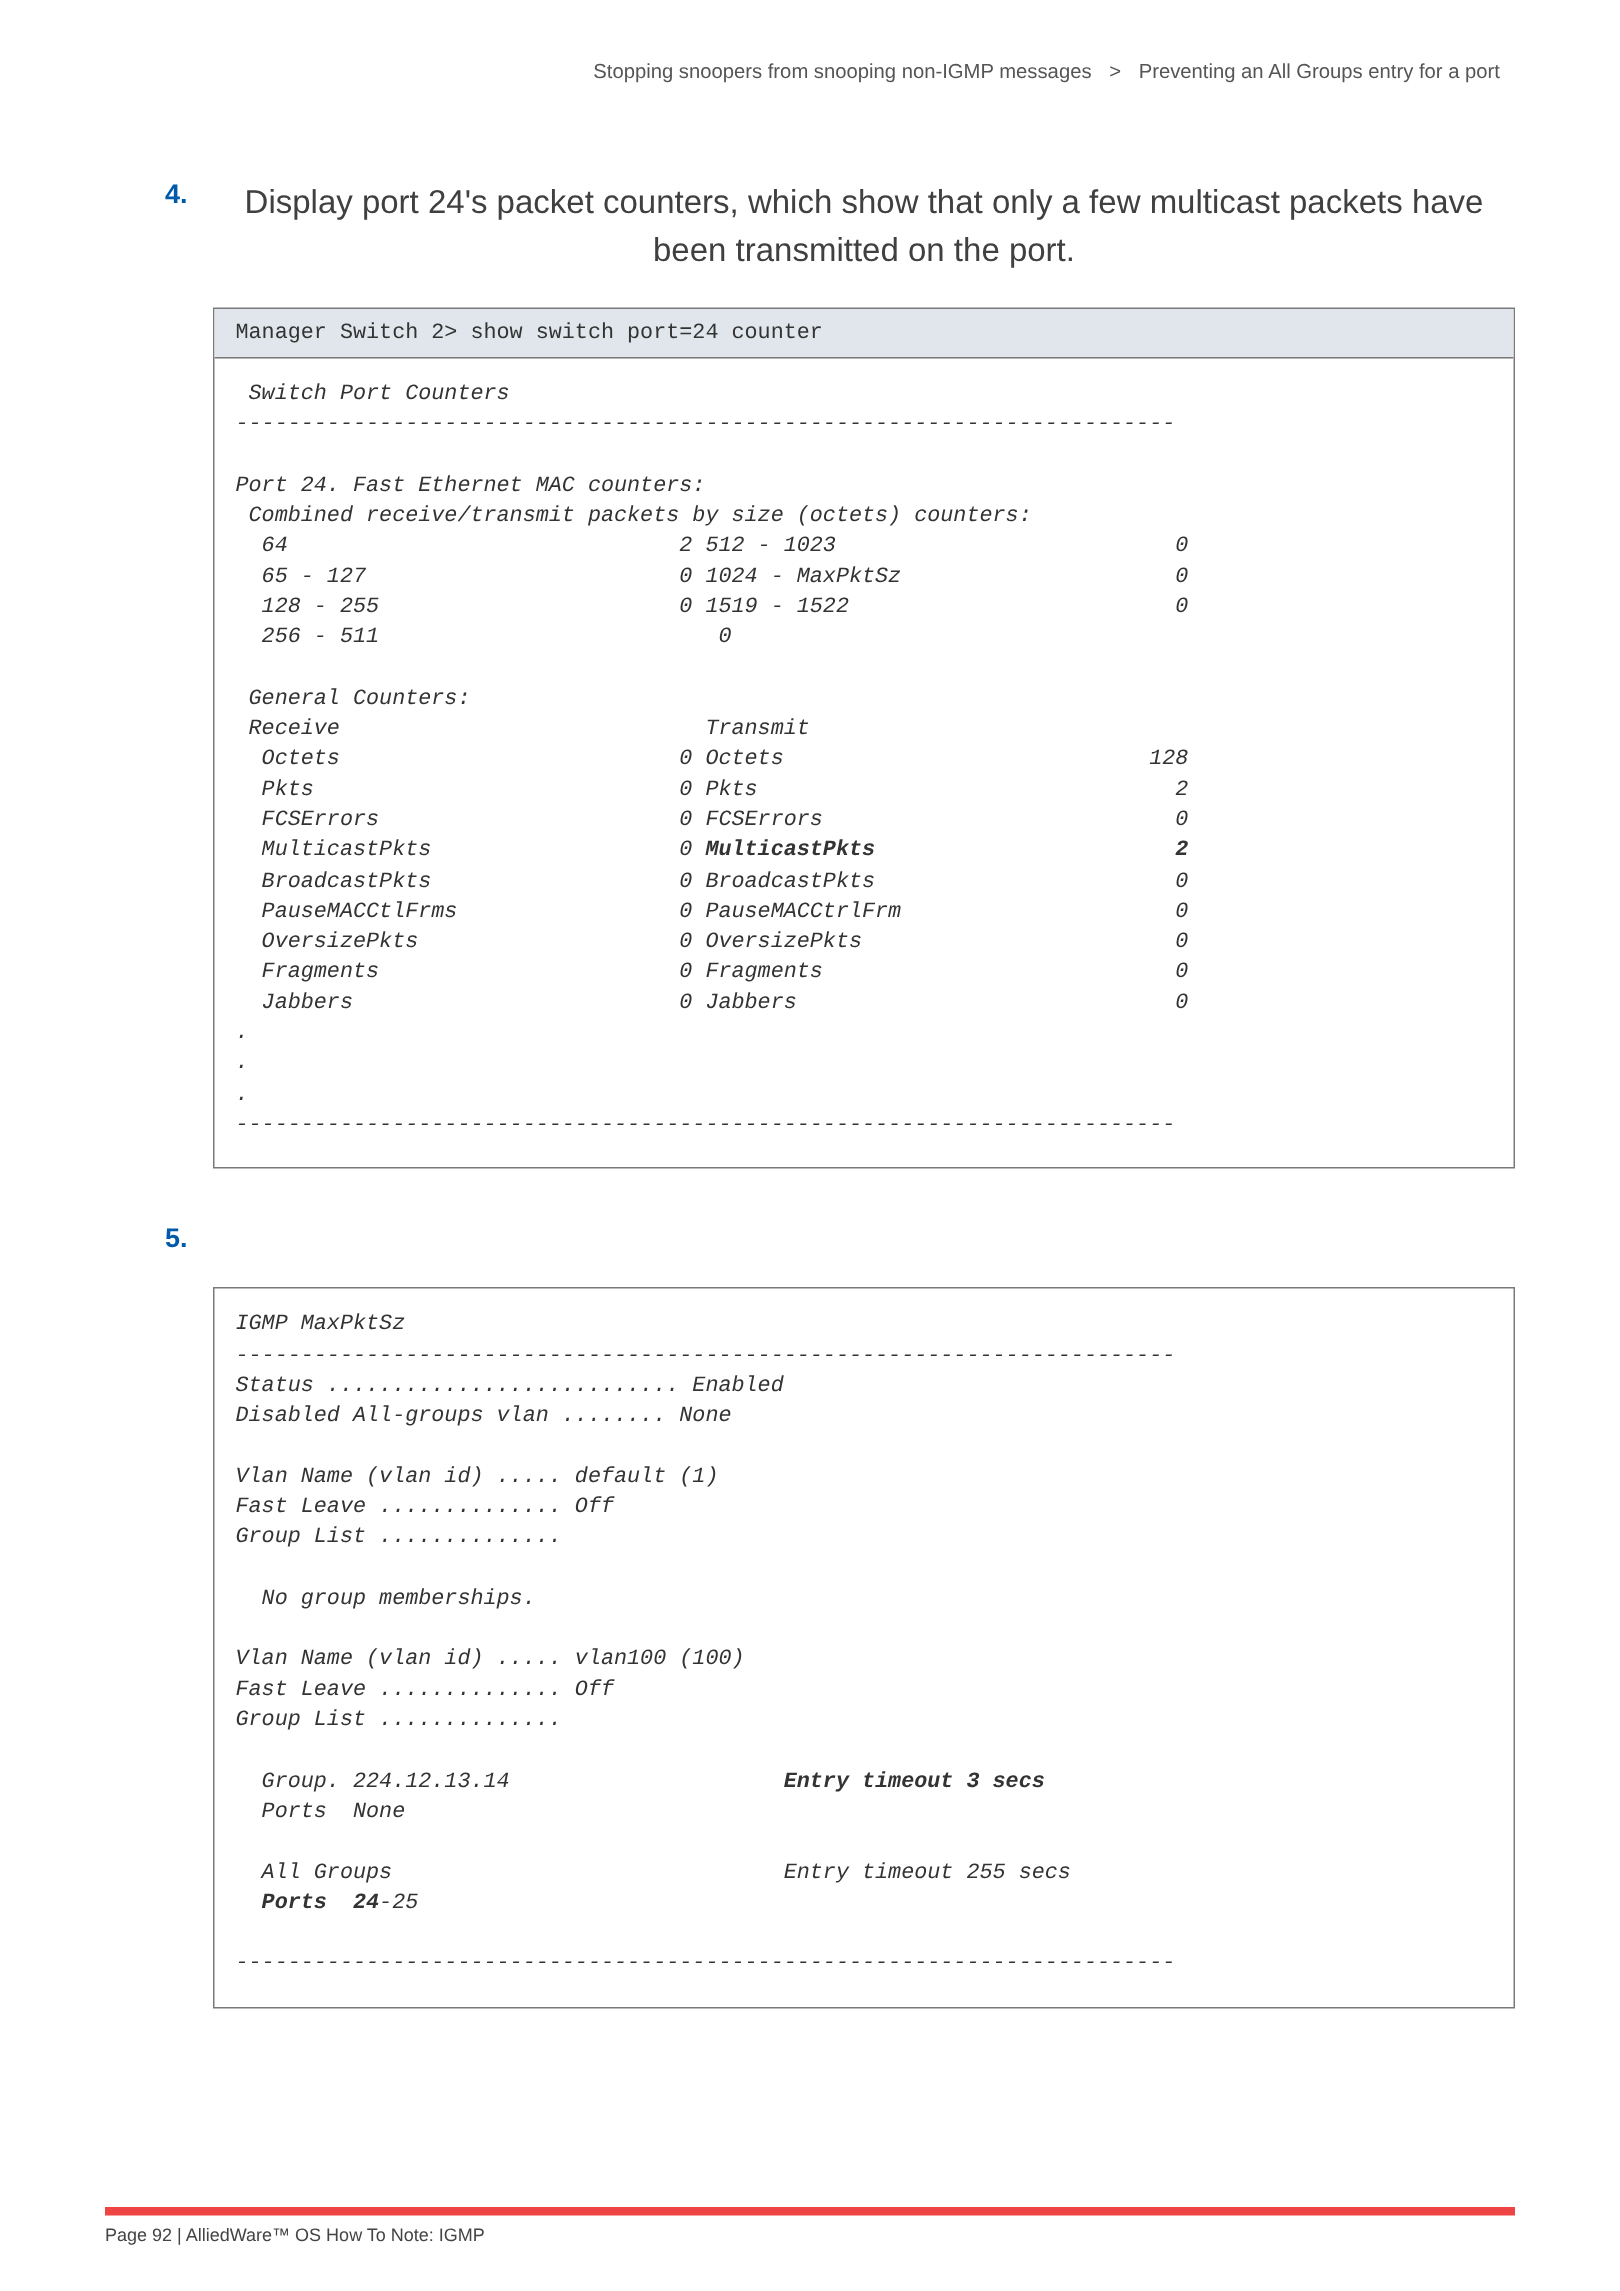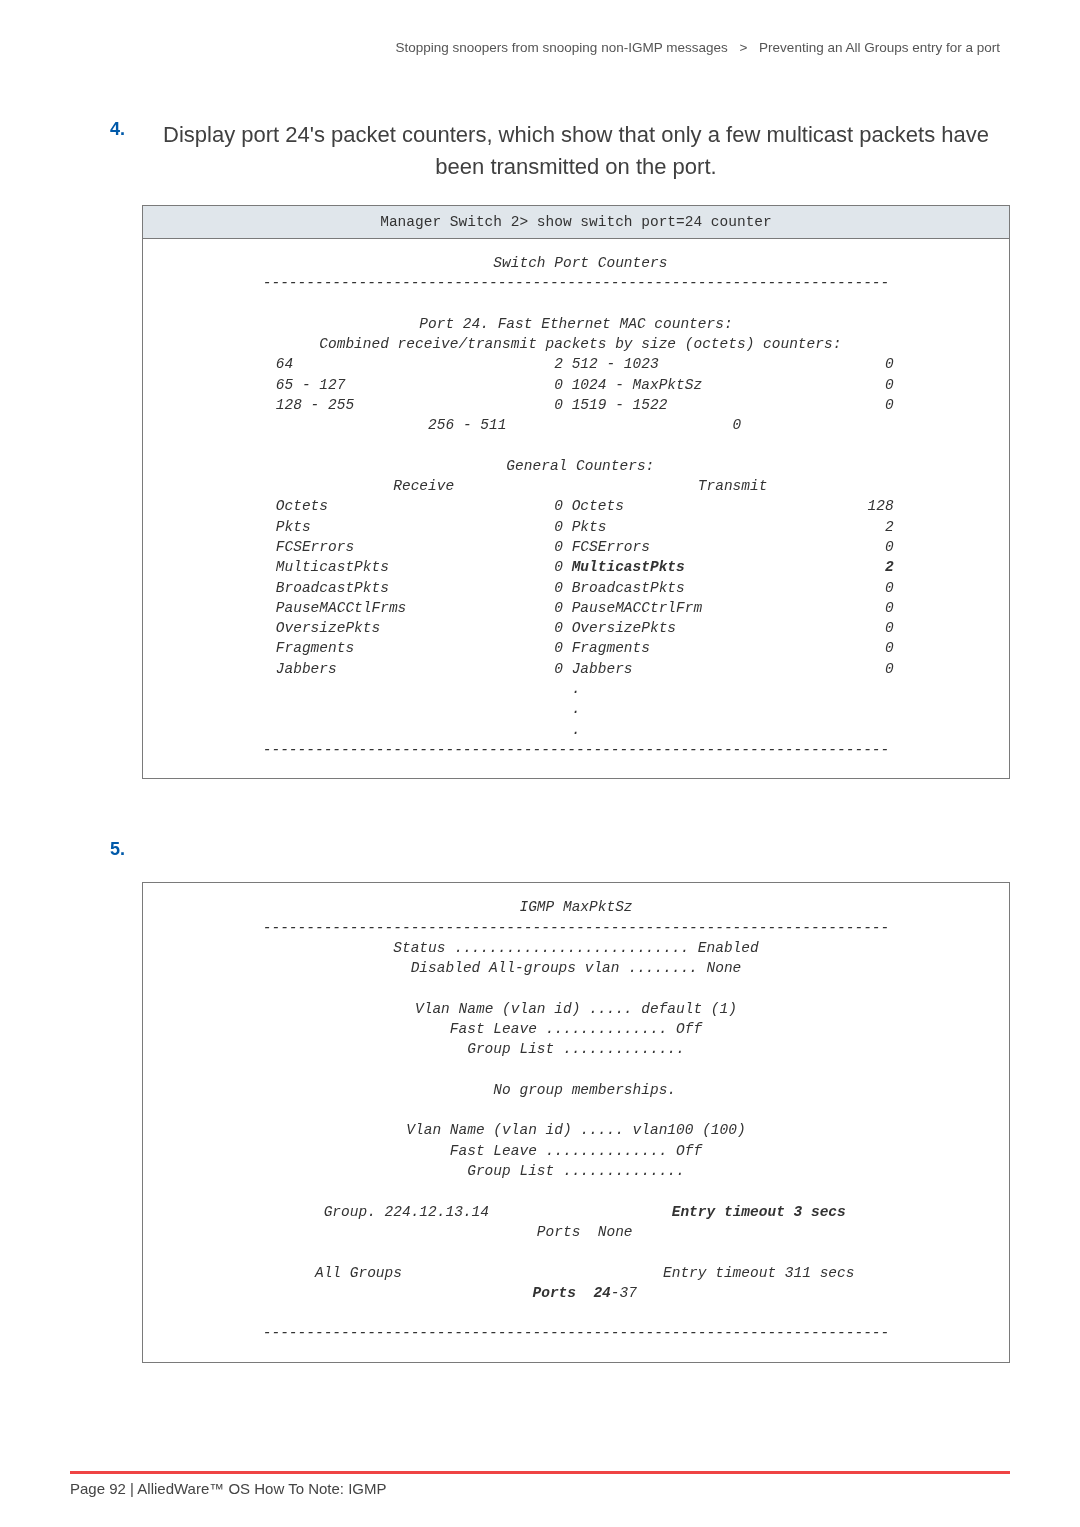--- a/index.html
+++ b/index.html
@@ -34,23 +34,22 @@
   }
   .step-text {
     color: #404040;
     font-size: 22px;
     line-height: 1.45;
     text-align: center;
   }
   .terminal-box {
     border: 1px solid #7a7a7a;
     margin-left: 32px;
-    margin-bottom: 60px;
+    margin-bottom: 36px;
     background: #ffffff;
-    text-align: center;
   }
   .term-header {
     background: #e0e6eb;
     padding: 8px 14px;
     font-family: "Courier New", monospace;
     font-size: 14.5px;
     color: #333333;
     border-bottom: 1px solid #7a7a7a;
   }
   .term-body {
@@ -60,23 +59,23 @@
     line-height: 1.4;
     color: #333333;
     white-space: pre;
     font-style: italic;
   }
   .term-body .bold { font-weight: bold; }
   .footer {
     position: fixed;
     bottom: 30px;
     left: 70px;
-    font-size: 15px;
+    font-size: 12px;
     color: #444444;
-    border-top: 3px solid #ef4444;
+    border-top: 6px solid #ef4444;
     padding-top: 6px;
     width: 940px;
   }
 </style>
 </head>
 <body>
 
 <div class="header-breadcrumb">
   <span>Stopping snoopers from snooping non-IGMP messages</span>
   <span class="gt">&gt;</span>
@@ -133,19 +132,19 @@
 
 <span>  No group memberships.</span>
 
 <span>Vlan Name (vlan id) ..... vlan100 (100)</span>
 <span>Fast Leave .............. Off</span>
 <span>Group List ..............</span>
 
 <span>  Group. 224.12.13.14                     </span><span class="bold">Entry timeout 3 secs</span>
 <span>  Ports  None</span>
 
-<span>  All Groups                              Entry timeout 311 secs</span>
-<span>  </span><span class="bold">Ports  24</span><span>-37</span>
+<span>  All Groups                              Entry timeout 255 secs</span>
+<span>  </span><span class="bold">Ports  24</span><span>-25</span>
 
 <span>------------------------------------------------------------------------</span></div>
 </div>
 
 <div class="footer">Page 92 | AlliedWare™ OS How To Note: IGMP</div>
 
 </body></html>

